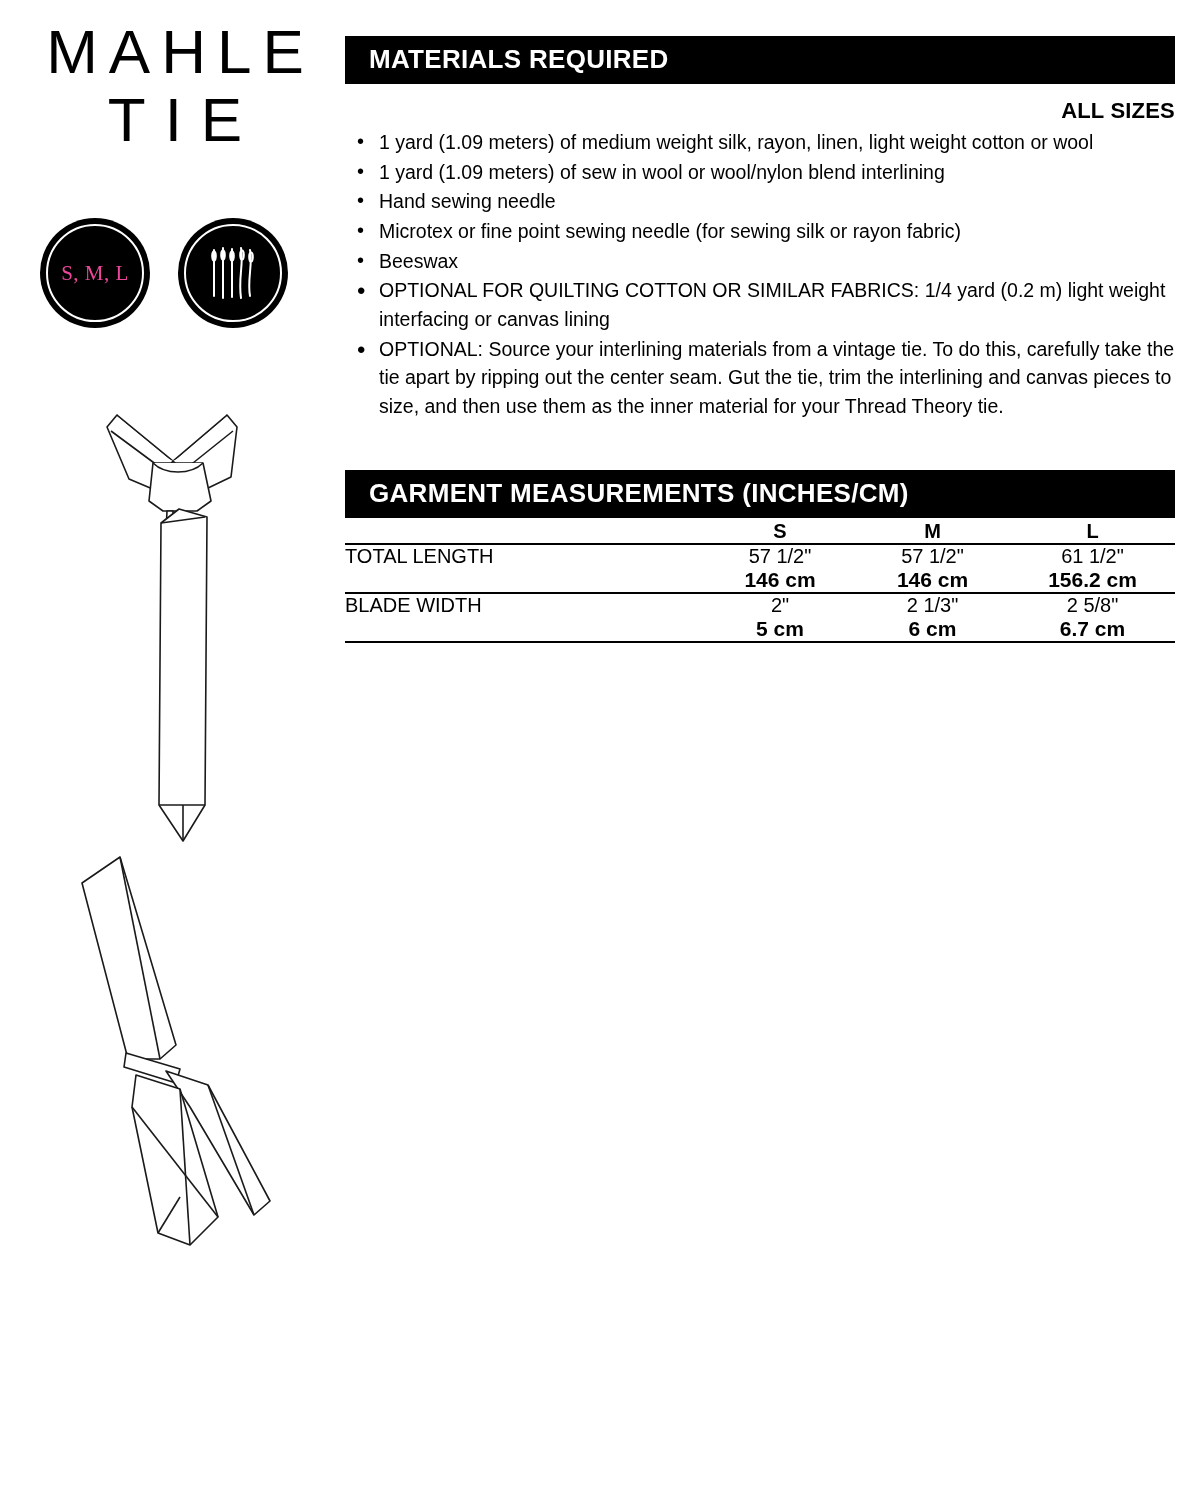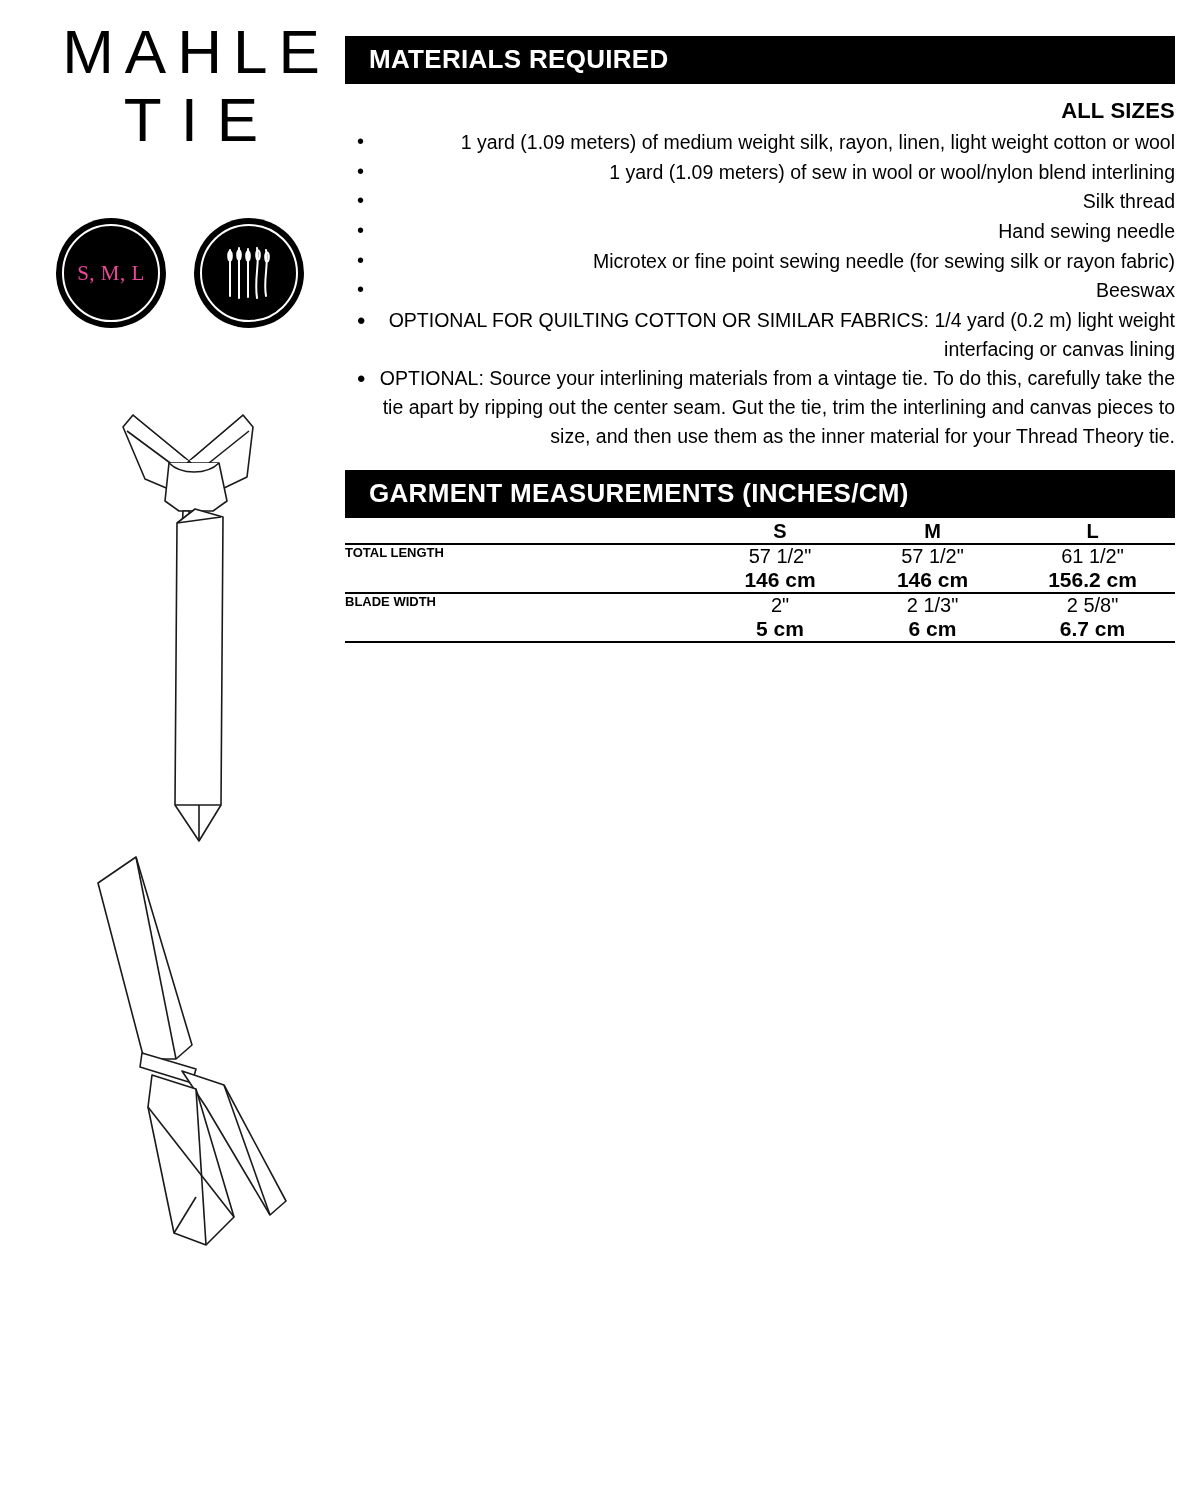--- a/index.html
+++ b/index.html
@@ -12,21 +12,21 @@
     background: #ffffff;
     font-family: "Liberation Sans", sans-serif;
     color: #000000;
     position: relative;
     overflow: hidden;
   }
 
   
   .left-col {
     position: absolute;
-    left: 16px;
+    left: 0;
     top: 0;
     width: 330px;
     height: 1500px;
   }
 
   .brand {
     position: absolute;
     left: 30px;
     top: 22px;
     width: 290px;
@@ -125,21 +125,20 @@
     font-weight: bold;
     margin: 14px 0 4px 8px;
     letter-spacing: 0.2px;
     text-align: right;
   }
 
   ul.bullets {
     list-style: none;
     margin: 0;
     padding: 0 0 0 8px;
-    text-align: right;
   }
   ul.bullets li {
     position: relative;
     padding-left: 26px;
     font-size: 19.5px;
     line-height: 1.47;
     margin-bottom: 1px;
   }
   ul.bullets li::before {
     content: "\2022";
@@ -178,22 +177,22 @@
     text-align: center;
   }
   .hdr-row th.lbl {
     text-align: left;
     padding-left: 8px;
   }
   .rule {
     border-bottom: 2px solid #000;
   }
   .rowlabel {
-    font-weight: bold;
-    font-size: 13px;
+    font-weight: normal;
+    font-size: 20px;
     padding-left: 8px;
     vertical-align: top;
     padding-top: 9px;
   }
   td.val {
     text-align: center;
     font-size: 20px;
     padding-top: 9px;
   }
   td.val2 {
@@ -286,21 +285,20 @@
 
 <div class="right-col">
 
   <div class="section-materials">
     <div class="band">MATERIALS REQUIRED</div>
     <div class="subhead">ALL SIZES</div>
 
     <ul class="bullets">
       <li><span>1 yard (1.09 meters) of medium weight silk, rayon, linen, light weight cotton or wool</span></li>
       <li><span>1 yard (1.09 meters) of sew in wool or wool/nylon blend interlining</span></li>
-      <li><span>Silk thread</span></li>
       <li><span>Hand sewing needle</span></li>
       <li><span>Microtex or fine point sewing needle (for sewing silk or rayon fabric)</span></li>
       <li><span>Beeswax</span></li>
       <li class="strongstart"><span class="b">OPTIONAL FOR QUILTING COTTON OR SIMILAR FABRICS:</span><span> 1/4 yard (0.2 m) light weight interfacing or canvas lining</span></li>
       <li class="strongstart"><span class="b">OPTIONAL:</span><span> Source your interlining materials from a vintage tie. To do this, carefully take the tie apart by ripping out the center seam. Gut the tie, trim the interlining and canvas pieces to size, and then use them as the inner material for your Thread Theory tie.</span></li>
     </ul>
   </div>
 
   <div class="section-measure">
     <div class="band">GARMENT MEASUREMENTS (INCHES/CM)</div>

